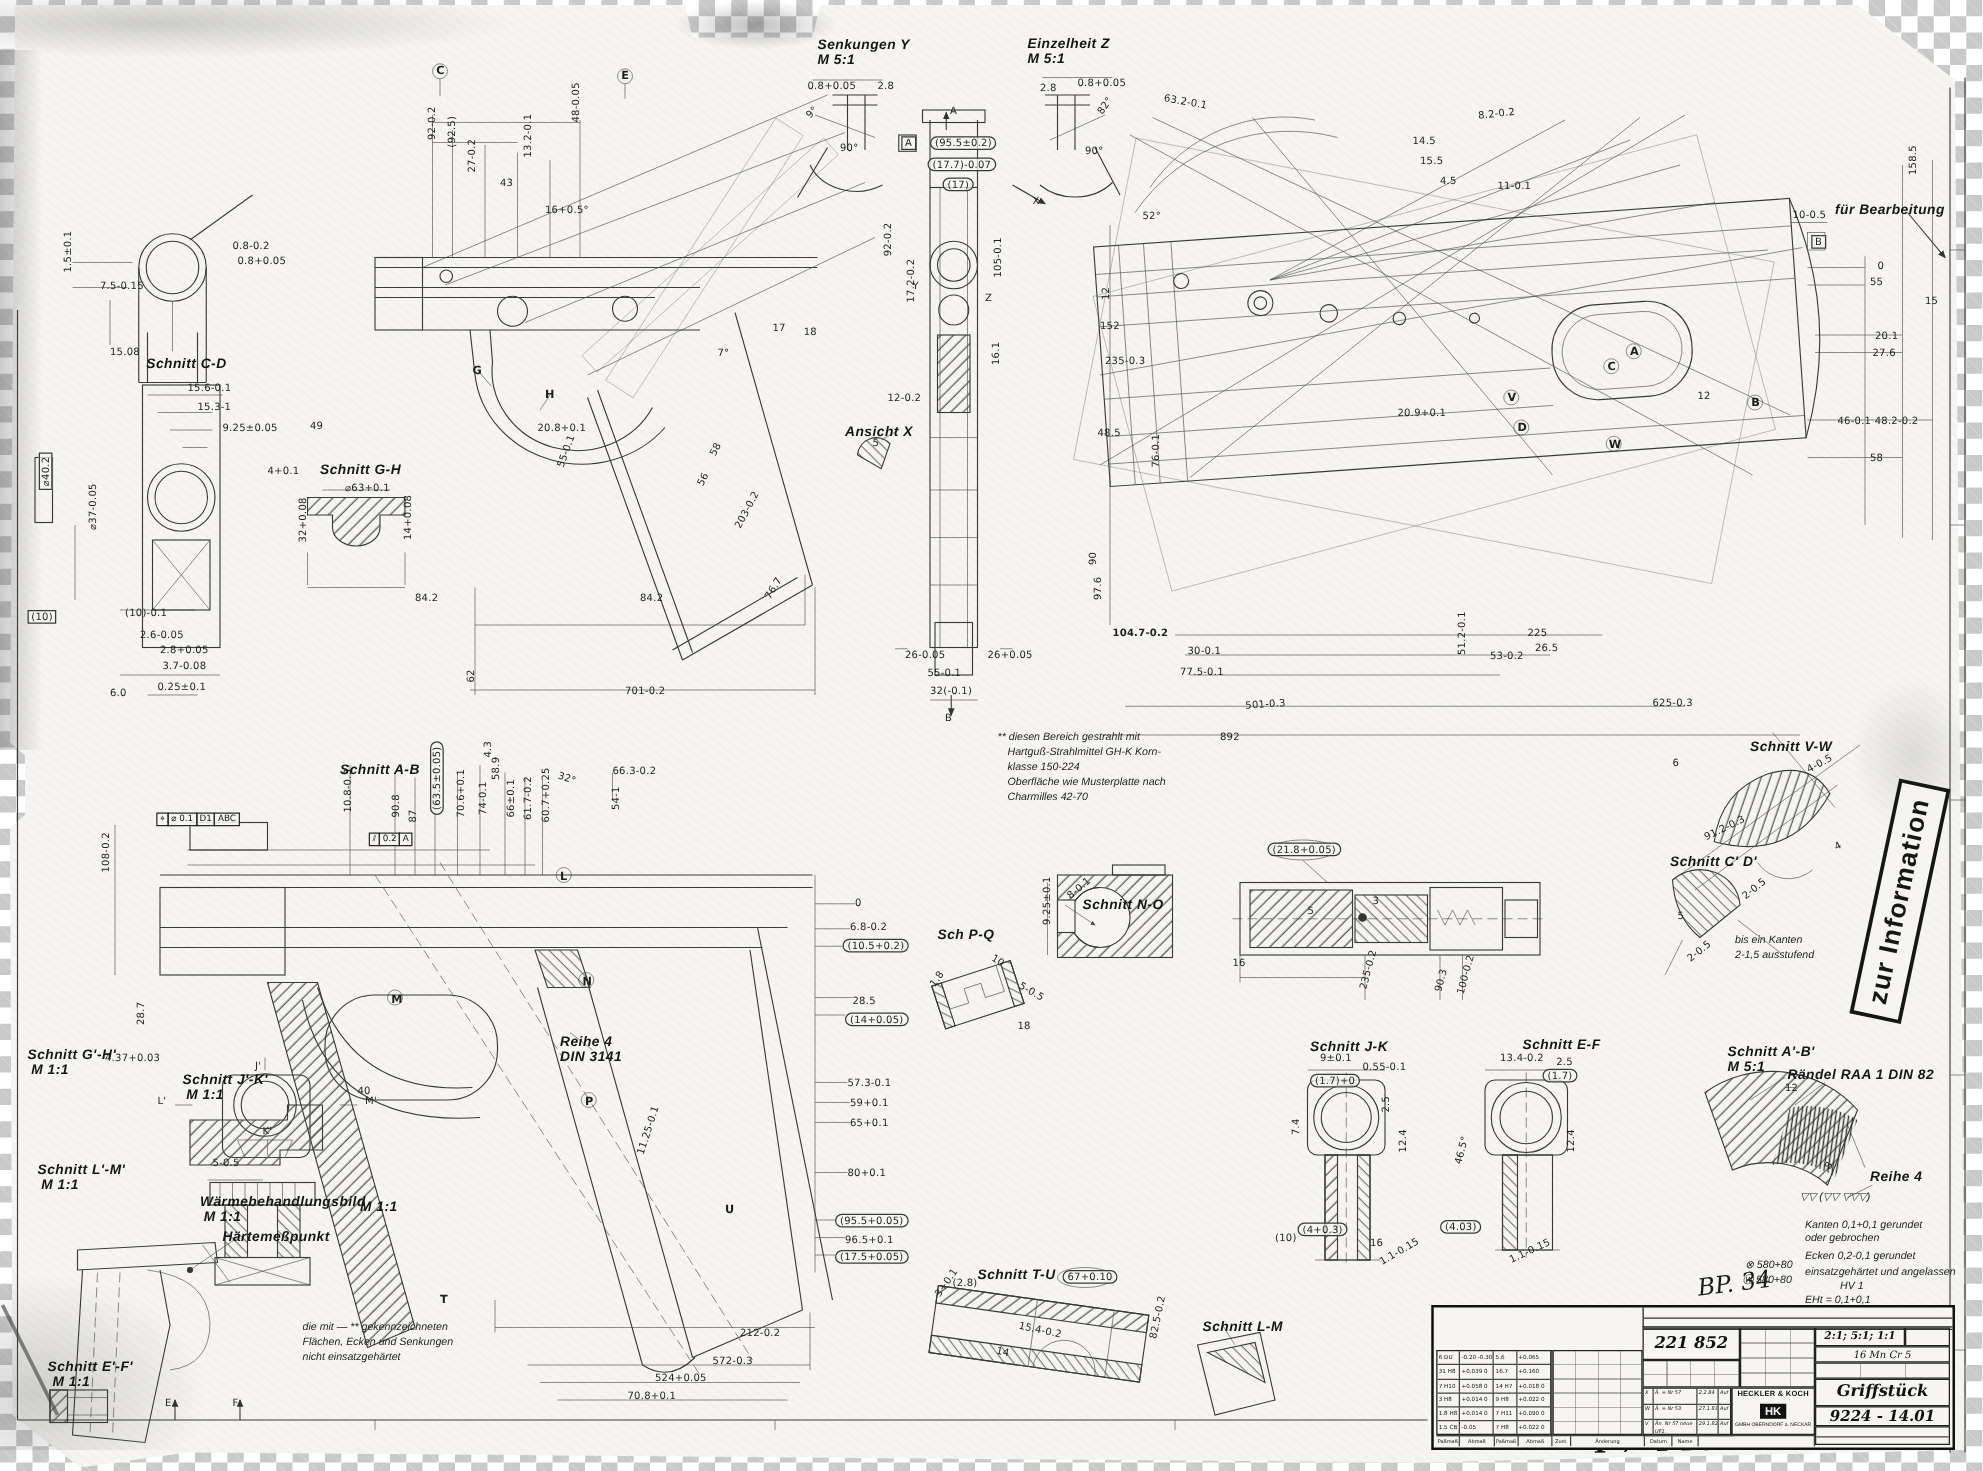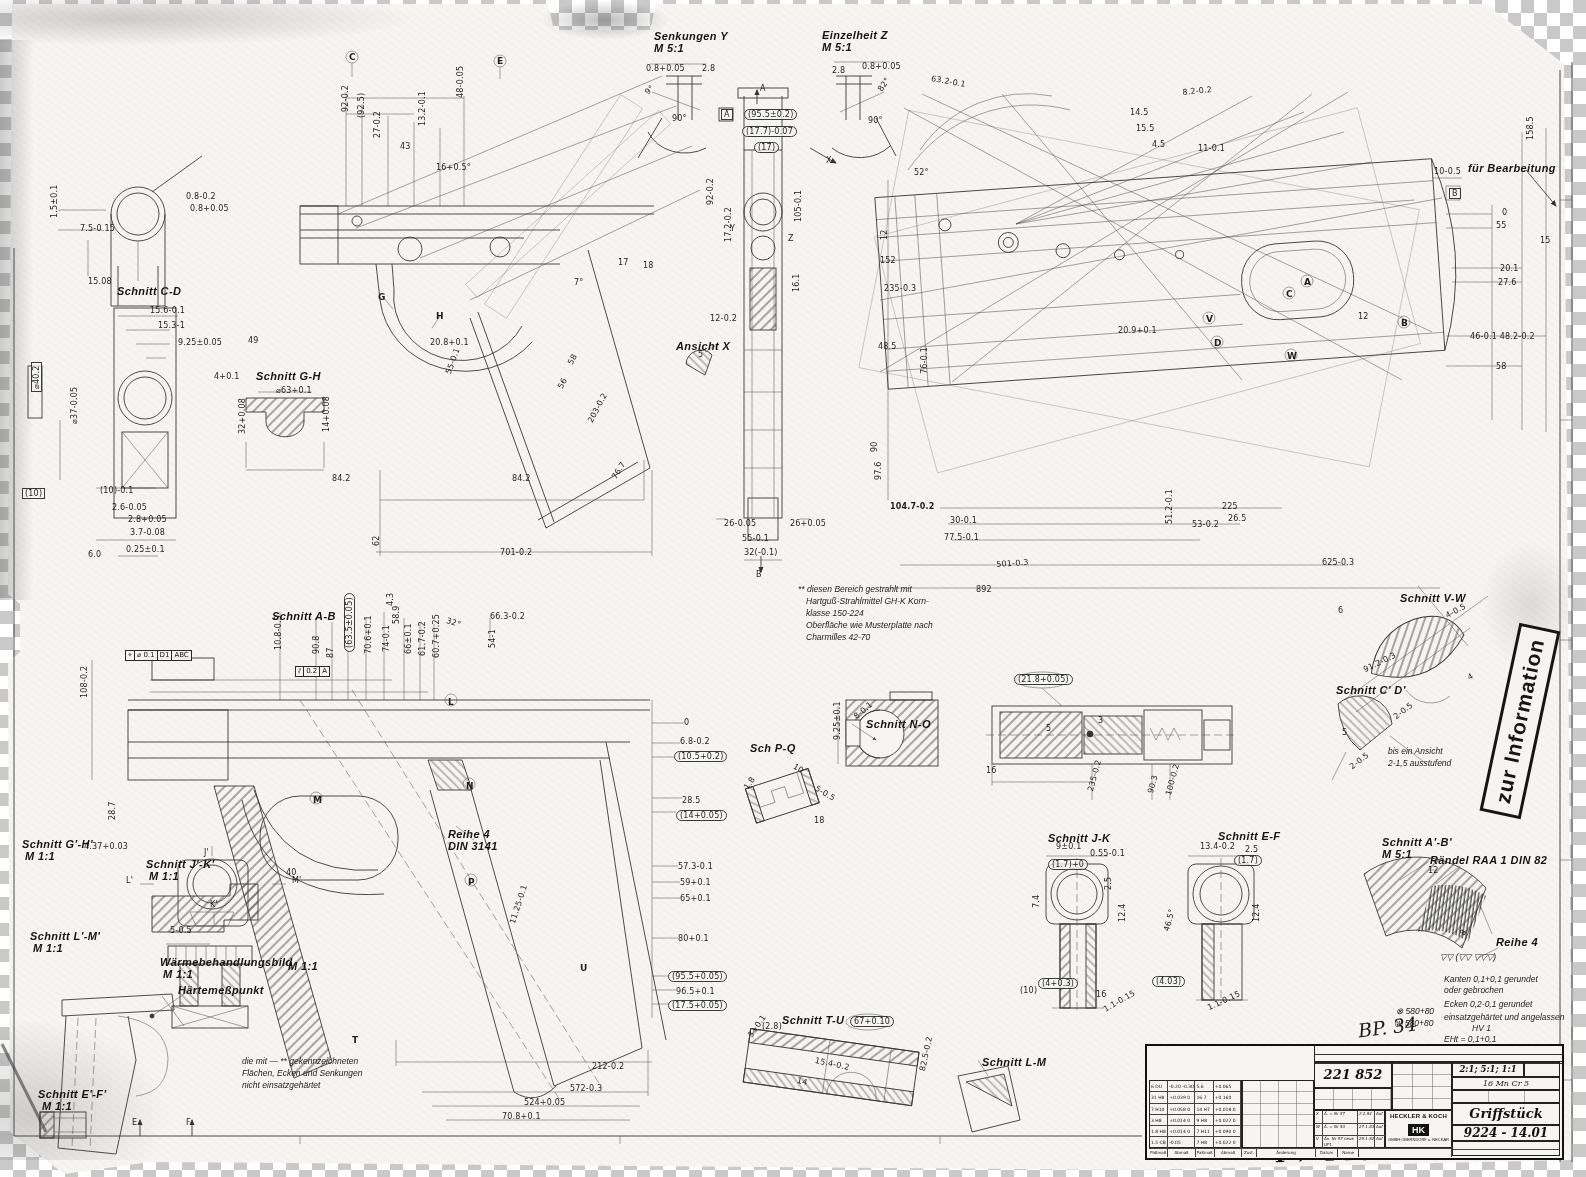--- a/index.html
+++ b/index.html
@@ -545,21 +545,21 @@
     <span class="lbl" style="left: 654px; top: 42px;">M 5:1</span>
     <span class="lbl" style="left: 822px; top: 29px;">Einzelheit Z</span>
     <span class="lbl" style="left: 822px; top: 41px;">M 5:1</span>
     <span class="lbl" style="left: 676px; top: 340px;">Ansicht X</span>
     <span class="lbl" style="left: 117px; top: 285px;">Schnitt C-D</span>
     <span class="lbl" style="left: 256px; top: 370px;">Schnitt G-H</span>
     <span class="lbl" style="left: 272px; top: 610px;">Schnitt A-B</span>
     <span class="lbl" style="left: 866px; top: 678px; margin-top: 40px;">Schnitt N-O</span>
     <span class="lbl" style="left: 750px; top: 742px;">Sch P-Q</span>
     <span class="lbl" style="left: 782px; top: 1014px;">Schnitt T-U</span>
-    <span class="lbl" style="left: 982px; top: 1056px;">Schnitt L-M</span>
+    <span class="lbl" style="left: 962px; top: 1056px;">Schnitt L-M</span>
     <span class="lbl" style="left: 1048px; top: 832px;">Schnitt J-K</span>
     <span class="lbl" style="left: 1218px; top: 830px;">Schnitt E-F</span>
     <span class="lbl" style="left: 1382px; top: 836px;">Schnitt A'-B'</span>
     <span class="lbl" style="left: 1382px; top: 848px;">M 5:1</span>
     <span class="lbl" style="left: 1400px; top: 572px; margin-top: 20px;">Schnitt V-W</span>
     <span class="lbl" style="left: 1336px; top: 684px;">Schnitt C' D'</span>
     <span class="lbl" style="left: 22px; top: 838px;">Schnitt G'-H'</span>
     <span class="lbl" style="left: 25px; top: 850px;">M 1:1</span>
     <span class="lbl" style="left: 146px; top: 858px;">Schnitt J'-K'</span>
     <span class="lbl" style="left: 149px; top: 870px;">M 1:1</span>
@@ -577,21 +577,21 @@
     <span class="lbl" style="left: 448px; top: 840px;">DIN 3141</span>
     <span class="lbl" style="left: 1496px; top: 936px;">Reihe 4</span>
     <span class="note" style="left: 798px; top: 584px;">** diesen Bereich gestrahlt mit</span>
     <span class="note" style="left: 806px; top: 596px;">Hartguß-Strahlmittel GH-K Korn-</span>
     <span class="note" style="left: 806px; top: 608px;">klasse 150-224</span>
     <span class="note" style="left: 806px; top: 620px;">Oberfläche wie Musterplatte nach</span>
     <span class="note" style="left: 806px; top: 632px;">Charmilles 42-70</span>
     <span class="note" style="left: 242px; top: 1056px;">die mit — ** gekennzeichneten</span>
     <span class="note" style="left: 242px; top: 1068px;">Flächen, Ecken und Senkungen</span>
     <span class="note" style="left: 242px; top: 1080px;">nicht einsatzgehärtet</span>
-    <span class="note" style="left: 1388px; top: 746px;">bis ein Ansicht</span>
+    <span class="note" style="left: 1388px; top: 746px;">bis ein Kanten</span>
     <span class="note" style="left: 1388px; top: 758px;">2-1,5 ausstufend</span>
     <span class="note" style="left: 1444px; top: 974px;">Kanten 0,1+0,1 gerundet</span>
     <span class="note" style="left: 1444px; top: 985px;">oder gebrochen</span>
     <span class="note" style="left: 1444px; top: 999px;">Ecken 0,2-0,1 gerundet</span>
     <span class="note" style="left: 1444px; top: 1012px;">einsatzgehärtet und angelassen</span>
     <span class="note" style="left: 1472px; top: 1023px;">HV 1</span>
     <span class="note" style="left: 1444px; top: 1034px;">EHt = 0,1+0,1</span>
     <span class="note" style="left: 1444px; top: 1046px;">br B 1</span>
     <span class="note" style="left: 1396px; top: 1006px;">⊗ 580+80</span>
     <span class="note" style="left: 1394px; top: 1018px;">Ⓦ 580+80</span>

